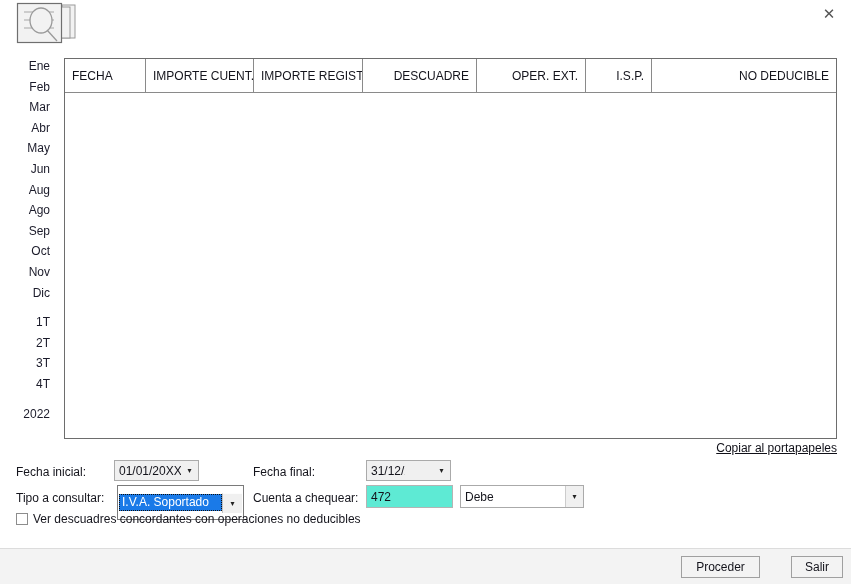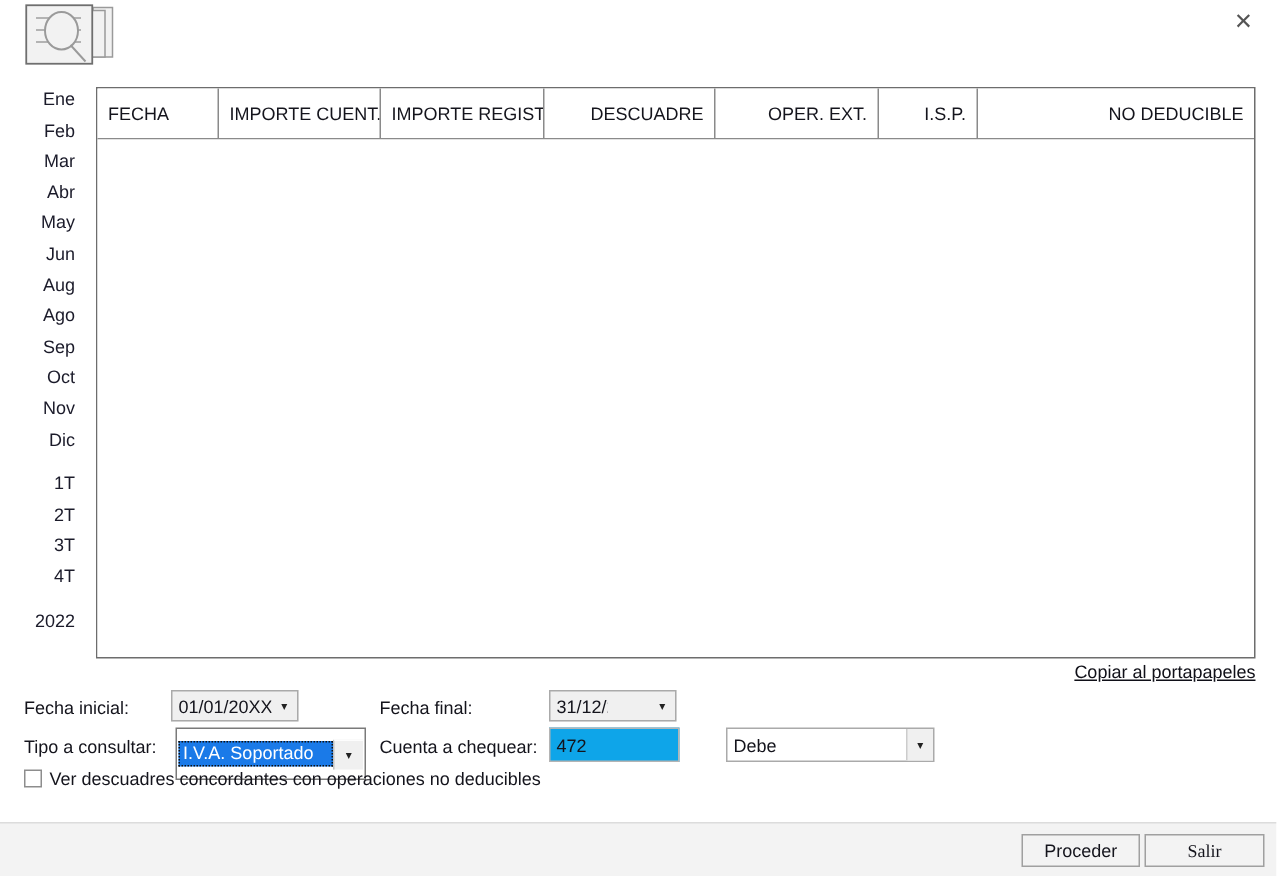--- a/index.html
+++ b/index.html
@@ -192,21 +192,21 @@
     border-left: 1px solid #c2c2c2;
     height: 19px;
     margin-right: 1px;
     border-top: 1px solid #fdfdfd;
   }
 
   .txtinput {
     position: absolute;
     box-sizing: border-box;
     border: 1px solid #b4b4b4;
-    background: #0ea5e9;
+    background: #5eead4;
     height: 23px;
     font-size: 12px;
     color: #14141c;
     padding: 0 4px;
     display: flex;
     align-items: center;
   }
 
   .checkrow {
     position: absolute;
@@ -247,21 +247,21 @@
     border: 1px solid #a0a0a0;
     background: #f3f3f3;
     font-size: 12px;
     color: #14141c;
     display: flex;
     align-items: center;
     justify-content: center;
     cursor: pointer;
   }
   .btn-proceder { right: 91px; width: 79px; }
-  .btn-salir { right: 8px; width: 80px; font-family: Liberation Serif, serif; }
+  .btn-salir { right: 8px; width: 52px; }
 </style>
 </head>
 <body>
 
 <div class="titlebar">
   <div class="app-icon">
     <svg width="78" height="42" viewBox="0 0 78 42">
       <rect x="46" y="3" width="13" height="33" fill="#f2f2f2" stroke="#9a9a9a" stroke-width="1"></rect>
       <rect x="40" y="5" width="14" height="31" fill="#f2f2f2" stroke="#9a9a9a" stroke-width="1"></rect>
       <rect x="1.5" y="1.5" width="44" height="39" fill="#f2f2f2" stroke="#6f6f6f" stroke-width="1.2"></rect>
@@ -328,21 +328,21 @@
 
   <div class="lbl" style="left:16px; top:31px;">Tipo a consultar:</div>
   <div class="combo focused" style="left:117px; top:25px; width:127px;">
     <span class="val">I.V.A. Soportado</span>
     <span class="arrow">▾</span>
   </div>
 
   <div class="lbl" style="left:253px; top:31px;">Cuenta a chequear:</div>
   <div class="txtinput" style="left:366px; top:25px; width:87px;">472</div>
 
-  <div class="combo white" style="left:484px; top:25px; width:139px; height:23px;">
+  <div class="combo white" style="left:460px; top:25px; width:124px; height:23px;">
     <span class="val">Debe</span>
     <span class="arrow">▾</span>
   </div>
 </div>
 
 <div class="checkrow">
   <span class="checkbox"></span>
   <span class="ctext">Ver descuadres concordantes con operaciones no deducibles</span>
 </div>
 

